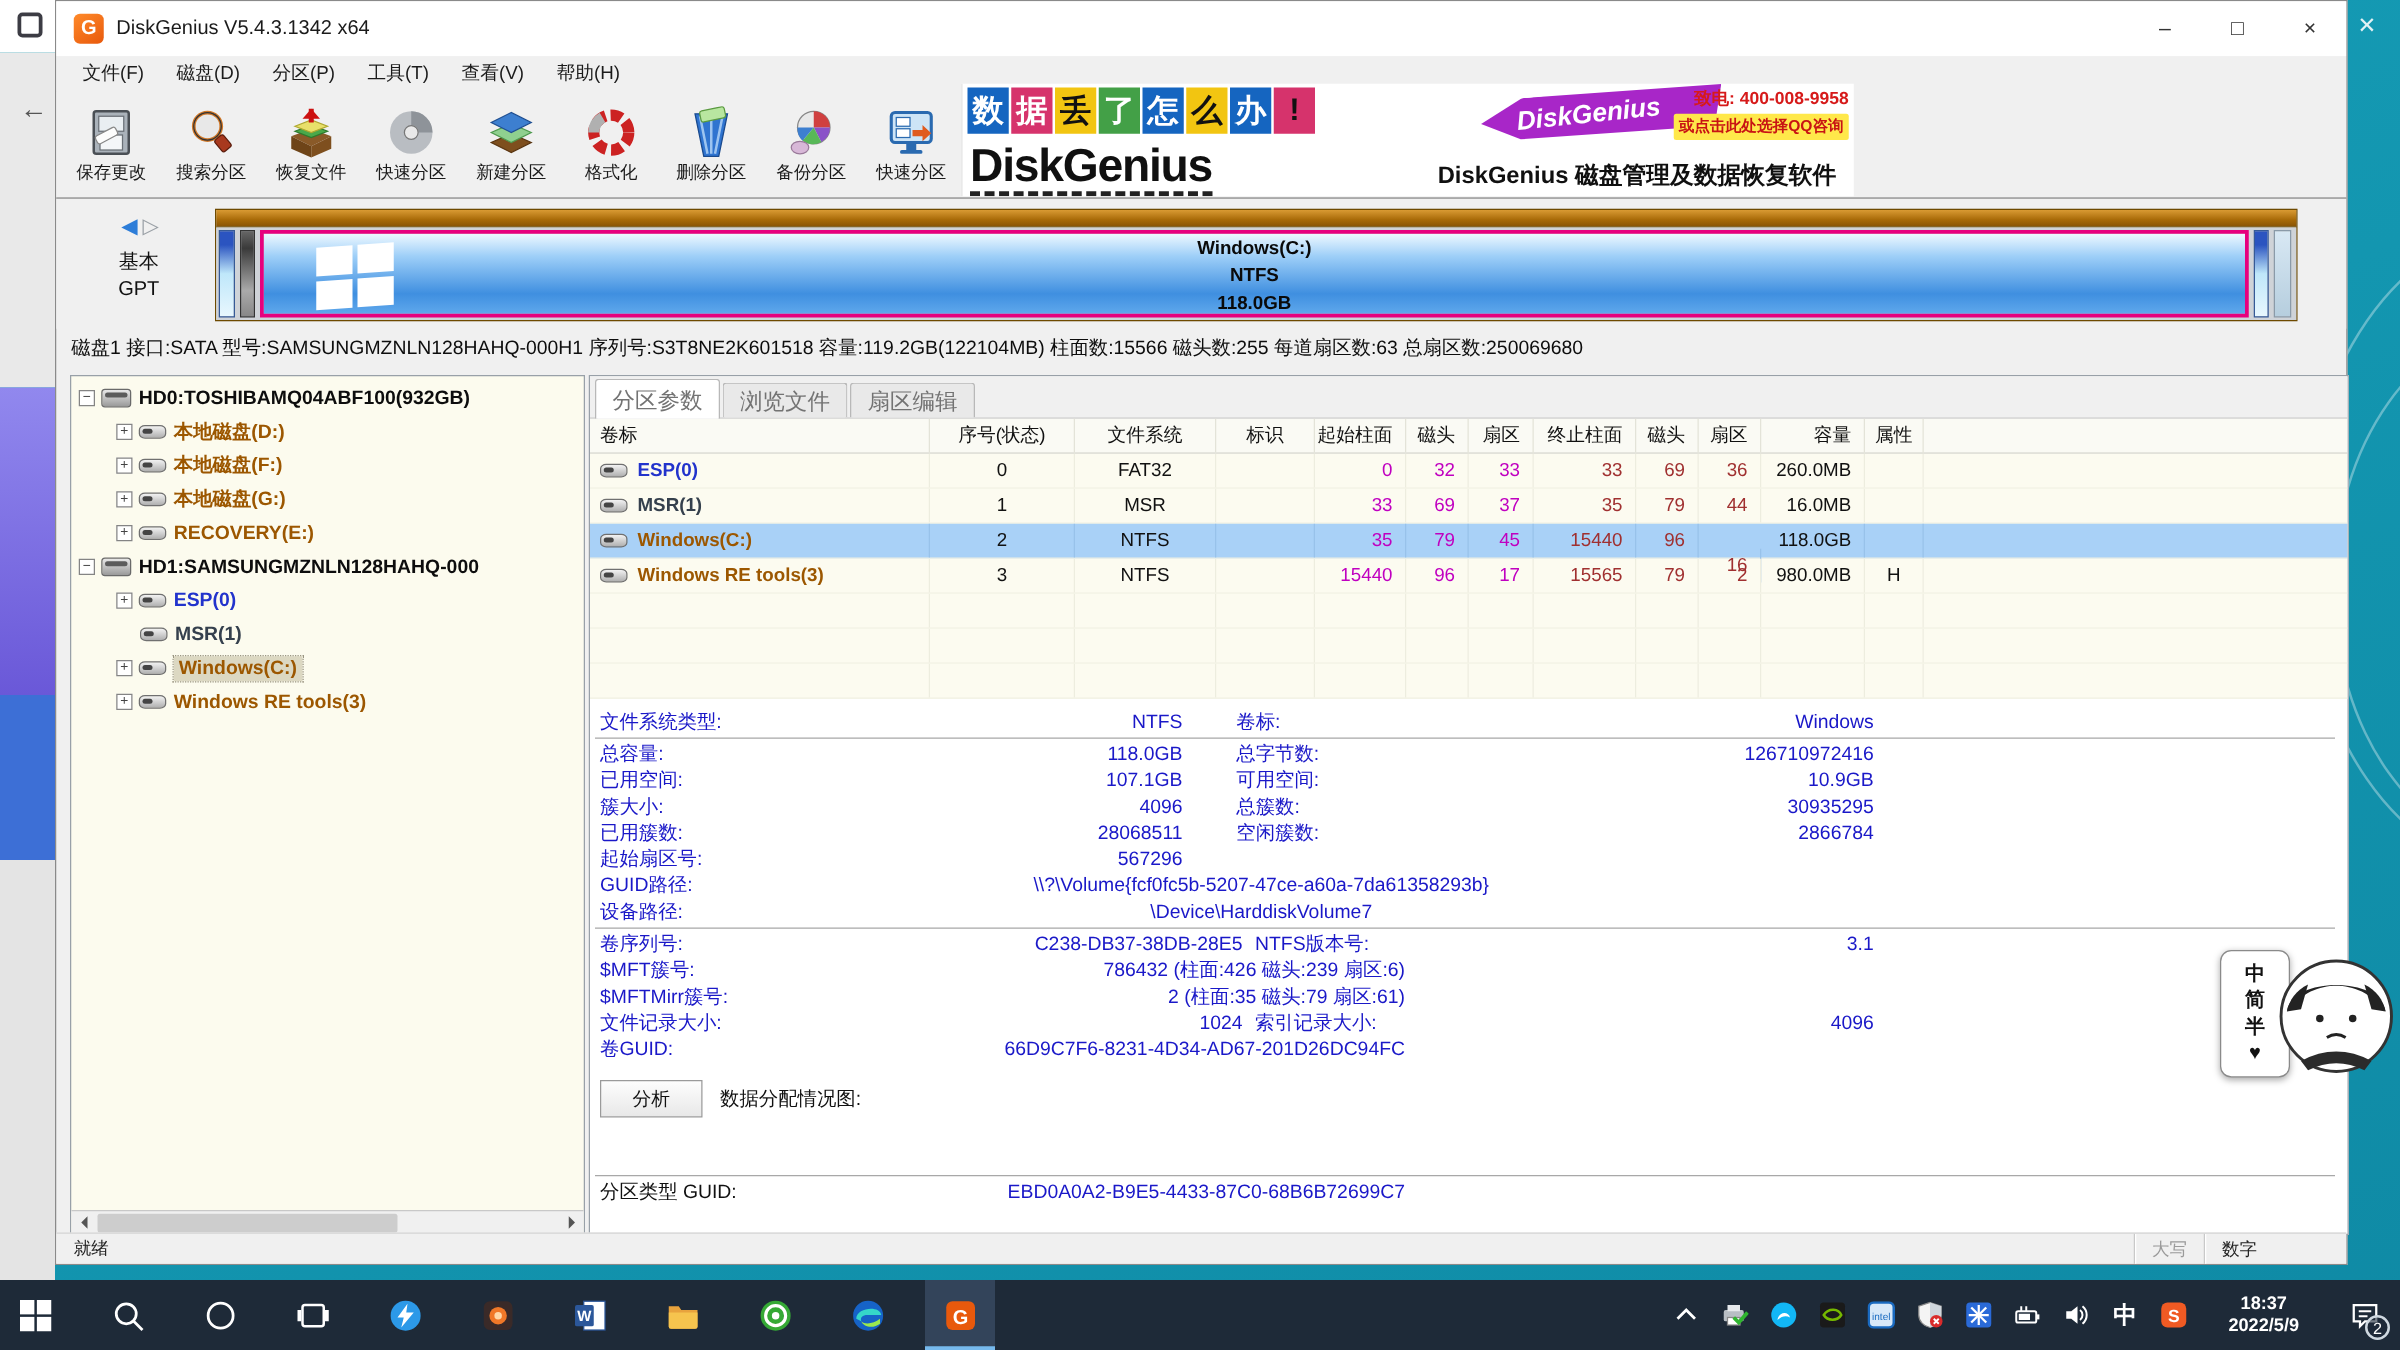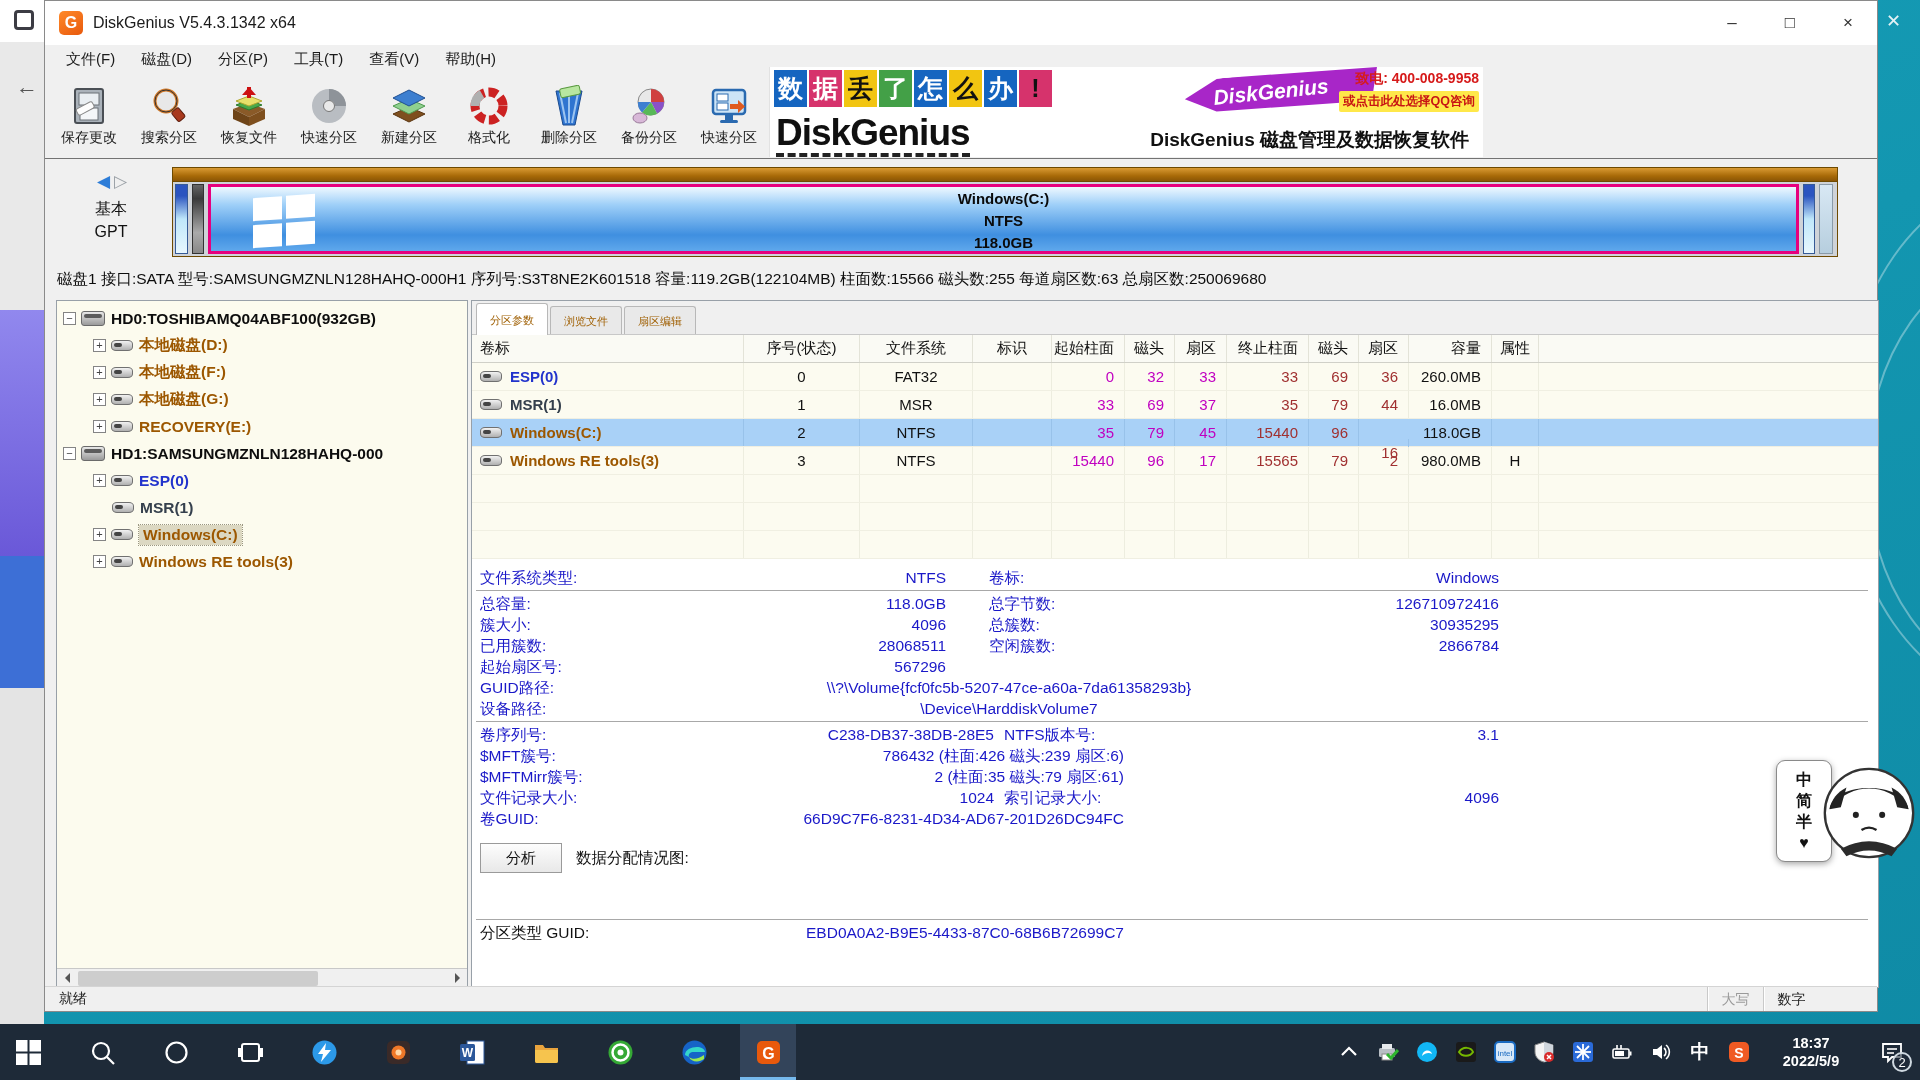--- a/index.html
+++ b/index.html
@@ -81,21 +81,21 @@
   .tree-hscroll{position:absolute;left:0;bottom:0;right:0;height:19px;background:#f0f0f0;border-top:1px solid #c8c8c8;display:flex;align-items:center;}
   .scr-btn{width:19px;height:100%;display:flex;align-items:center;justify-content:center;color:#555;}
   .scr-btn .tri-l{width:0;height:0;border:5px solid transparent;border-right-color:#555;margin-left:-4px;}
   .scr-btn .tri-r{width:0;height:0;border:5px solid transparent;border-left-color:#555;margin-right:-4px;}
   .scr-track{flex:1;height:100%;position:relative;}
   .scr-thumb{position:absolute;left:2px;top:2px;height:15px;width:240px;background:#cdcdcd;border-radius:2px;}
 
   
   .right-panel{position:absolute;left:426px;top:299px;width:1408px;height:688px;background:#fff;border:1px solid #98a0a8;overflow:hidden;}
   .tabs{height:34px;background:#f0f0f0;border-bottom:1px solid #c8c8c8;display:flex;align-items:flex-end;padding-left:4px;}
-  .tab{height:28px;line-height:28px;padding:0 13px;font-size:11px;color:#a16207;background:#e9e9e9;border:1px solid #b8b8b8;border-bottom:none;border-radius:3px 3px 0 0;margin-right:2px;}
+  .tab{height:28px;line-height:28px;padding:0 13px;font-size:18px;color:#737373;background:#e9e9e9;border:1px solid #b8b8b8;border-bottom:none;border-radius:3px 3px 0 0;margin-right:2px;}
   .tab.active{background:#fff;height:32px;line-height:32px;margin-bottom:-1px;}
   .thead{display:flex;height:28px;align-items:center;background:#fafaf4;border-bottom:1px solid #d0d0c8;font-size:15px;color:#111;}
   .thead .cell{border-right:1px solid #e3e3d8;}
   .trow{display:flex;height:28px;align-items:center;background:#fcfbf0;border-bottom:1px solid #f0efe2;font-size:15px;color:#111;}
   .trow.selected{background:#a9d1f7;}
   .trow .cell{border-right:1px solid #ededdf;}
   .trow.selected .cell{border-right-color:#98c2ea;}
   .cell{height:100%;display:flex;align-items:center;white-space:nowrap;overflow:hidden;}
   .cell.c{justify-content:center;} .cell.r{justify-content:flex-end;padding-right:10px;} .cell.l{padding-left:8px;}
   .cell.fill{flex:1;border-right:none;}
@@ -554,20 +554,26 @@
             <span class="d-v2">Windows</span>
           </div>
           <div class="dsep"></div>
           <div class="drow">
             <span class="d-label">总容量:</span>
             <span class="d-v1">118.0GB</span>
             <span class="d-l2">总字节数:</span>
             <span class="d-v2">126710972416</span>
           </div>
           <div class="drow">
+            <span class="d-label">已用空间:</span>
+            <span class="d-v1">107.1GB</span>
+            <span class="d-l2">可用空间:</span>
+            <span class="d-v2">10.9GB</span>
+          </div>
+          <div class="drow">
             <span class="d-label">簇大小:</span>
             <span class="d-v1">4096</span>
             <span class="d-l2">总簇数:</span>
             <span class="d-v2">30935295</span>
           </div>
           <div class="drow">
             <span class="d-label">已用簇数:</span>
             <span class="d-v1">28068511</span>
             <span class="d-l2">空闲簇数:</span>
             <span class="d-v2">2866784</span>

